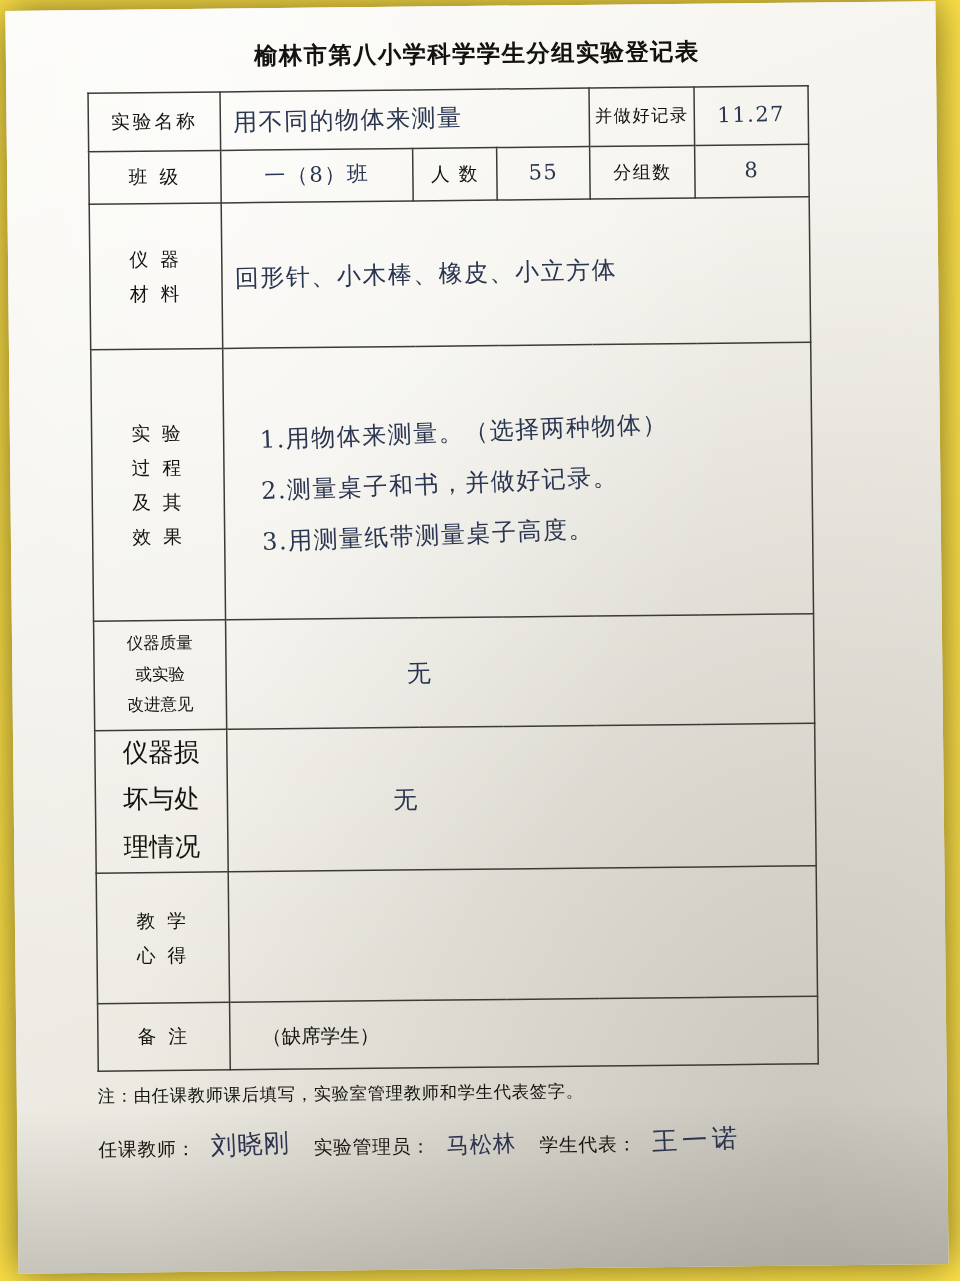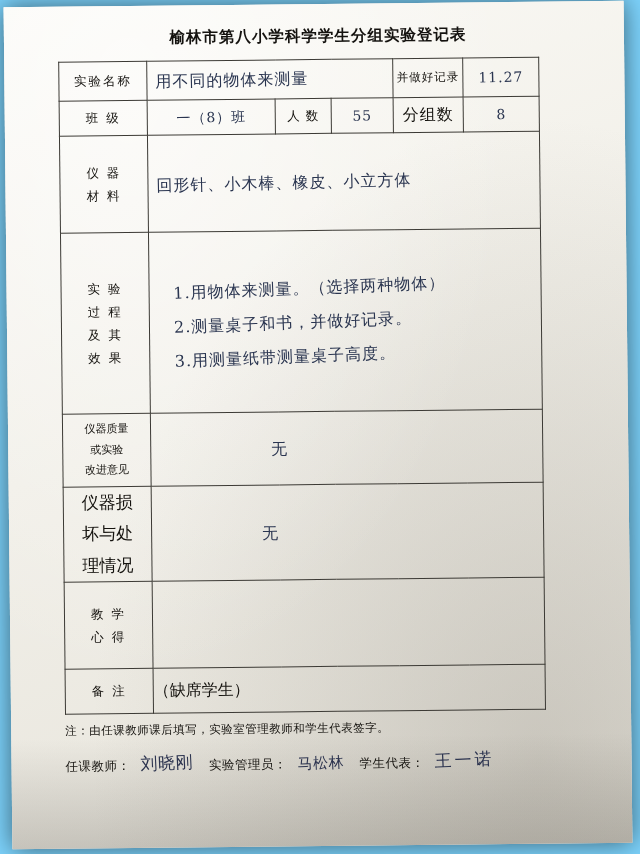--- a/index.html
+++ b/index.html
@@ -10,21 +10,21 @@
   body {
     width: 640px;
     height: 854px;
     overflow: hidden;
     font-family: "DejaVu Sans", sans-serif;
   }
   .page {
     position: relative;
     width: 640px;
     height: 854px;
-    background: #7dd3fc;
+    background: #fde047;
   }
   
   .sheet {
     position: absolute;
     left: 8px;
     top: 4px;
     width: 620px;
     height: 842px;
     background: #f3f1ec;
     transform: rotate(-0.6deg);
@@ -105,23 +105,24 @@
     display: block;
   }
   .hw-sm { font-size: 14px; }
   .hw-center { text-align: center; }
   .hw-list div {
     margin: 10px 0 10px 16px;
     transform: rotate(-1deg);
   }
   .hw-note {
     font-family: "DejaVu Serif", serif;
-    font-size: 16px;
-    color: #15130f;
-    padding-left: 0;
+    font-size: 13px;
+    color: #15130f;
+    padding-left: 10px;
+    margin-left: 11px;
   }
   .cell-pad { padding: 6px 6px; }
 
   .footnote {
     margin-top: 9px;
     margin-left: 8px;
     font-size: 11.5px;
     color: #15130f;
     letter-spacing: 0.5px;
   }
@@ -182,21 +183,21 @@
 
         <tr>
           <td class="lbl">班 级</td>
           <td style="height:34px">
             <span class="hw hw-center hw-sm">一（8）班</span>
           </td>
           <td class="lbl" style="letter-spacing:1px">人 数</td>
           <td>
             <span class="hw hw-center hw-sm">55</span>
           </td>
-          <td class="lbl" style="font-size:16px;letter-spacing:1px">分组数</td>
+          <td class="lbl" style="font-size:12px;letter-spacing:1px">分组数</td>
           <td>
             <span class="hw hw-center hw-sm">8</span>
           </td>
         </tr>
 
         <tr>
           <td class="lbl-multi" style="height:96px">
             <div>仪 器</div>
             <div>材 料</div>
           </td>

